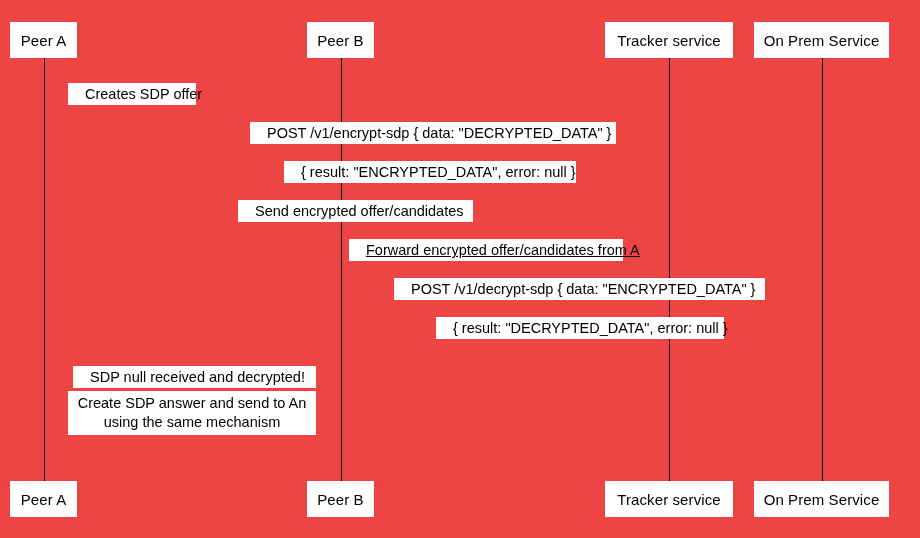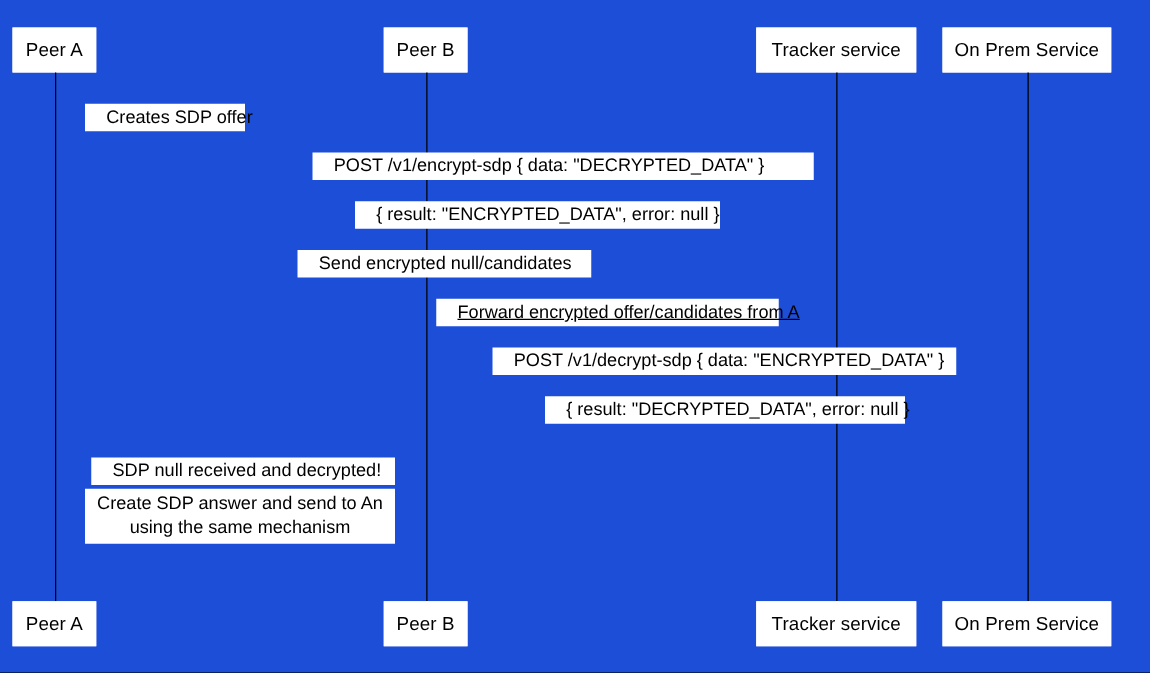--- a/index.html
+++ b/index.html
@@ -4,21 +4,21 @@
 <style>
   html, body {
     margin: 0;
     padding: 0;
     background: #000000;
   }
   #diagram {
     position: relative;
     width: 920px;
     height: 538px;
-    background: #1d4ed8;
+    background: #ef4444;
     overflow: hidden;
     font-family: "Liberation Sans", sans-serif;
   }
   .participant-box {
     position: absolute;
     background: #ffffff;
     color: #000000;
     border: 1px solid #ffffff;
     box-sizing: border-box;
     display: flex;
@@ -71,23 +71,23 @@
       </div>
     </div>
   <div id="lifelines">
       <div class="lifeline" style="left: 44px; top: 58px; height: 423px;"></div>
       <div class="lifeline" style="left: 341px; top: 58px; height: 423px;"></div>
       <div class="lifeline" style="left: 669px; top: 58px; height: 423px;"></div>
       <div class="lifeline" style="left: 822px; top: 58px; height: 423px;"></div>
     </div>
   <div id="messages">
       <div class="msg-label" style="left: 68px; top: 83px; width: 128px;">Creates SDP offer</div>
-      <div class="msg-label" style="left: 250px; top: 122px; width: 401px;">POST /v1/encrypt-sdp { data: "DECRYPTED_DATA" }</div>
+      <div class="msg-label" style="left: 250px; top: 122px; width: 366px;">POST /v1/encrypt-sdp { data: "DECRYPTED_DATA" }</div>
       <div class="msg-label" style="left: 284px; top: 161px; width: 292px;">{ result: "ENCRYPTED_DATA", error: null }</div>
-      <div class="msg-label" style="left: 238px; top: 200px; width: 235px;">Send encrypted null/candidates</div>
+      <div class="msg-label" style="left: 238px; top: 200px; width: 235px;">Send encrypted offer/candidates</div>
       <div class="msg-label" style="left: 349px; top: 239px; width: 274px; text-decoration: underline;">Forward encrypted offer/candidates from A</div>
       <div class="msg-label" style="left: 394px; top: 278px; width: 371px;">POST /v1/decrypt-sdp { data: "ENCRYPTED_DATA" }</div>
       <div class="msg-label" style="left: 436px; top: 317px; width: 288px;">{ result: "DECRYPTED_DATA", error: null }</div>
       <div class="msg-label" style="left: 73px; top: 366px; width: 243px;">SDP null received and decrypted!</div>
       <div class="msg-label multiline" style="left: 68px; top: 391px; width: 248px;">Create SDP answer and send to An
 using the same mechanism</div>
     </div>
   <div id="bottom-participants">
       <div class="participant-box" style="left: 10px; top: 481px; width: 67px;">
         <span>Peer A</span>

